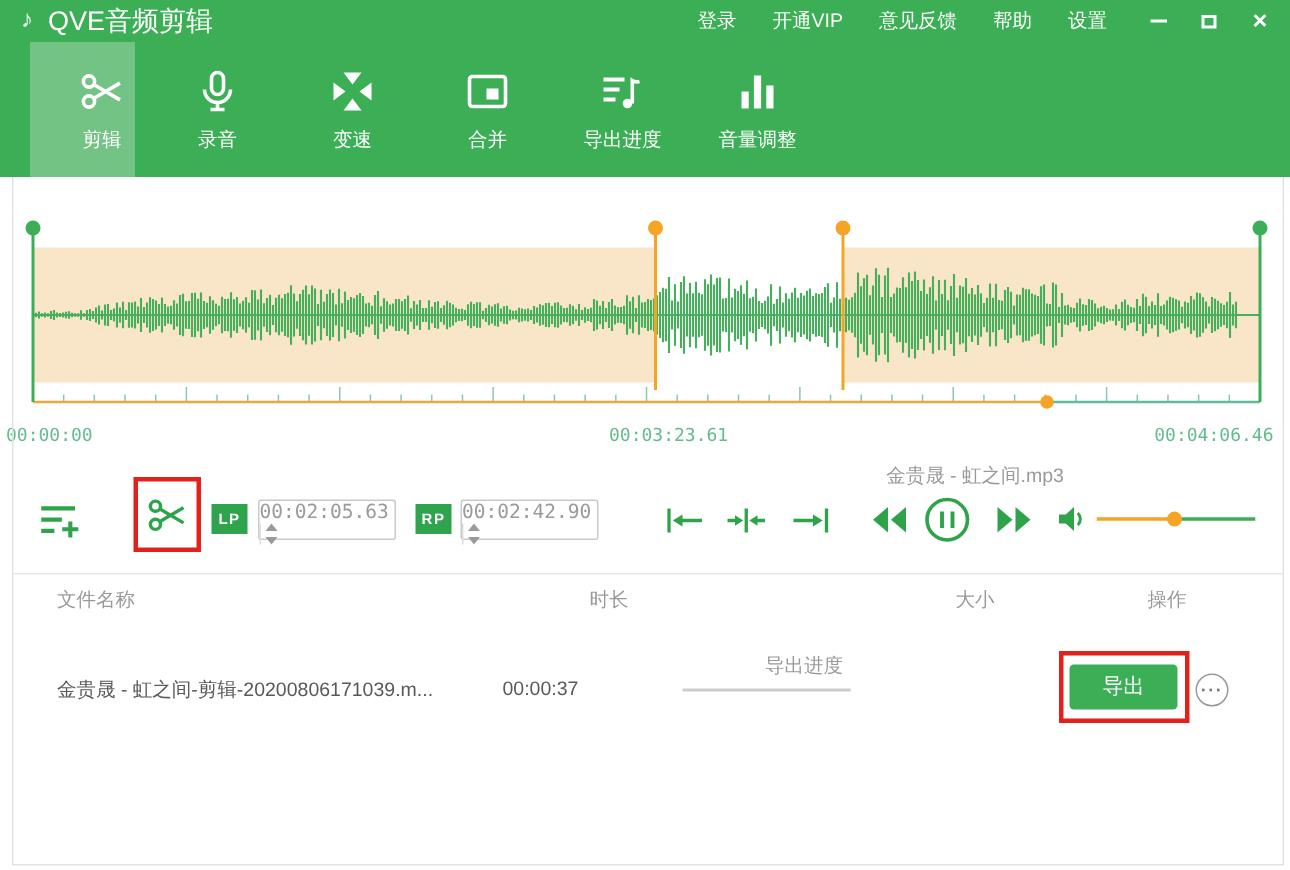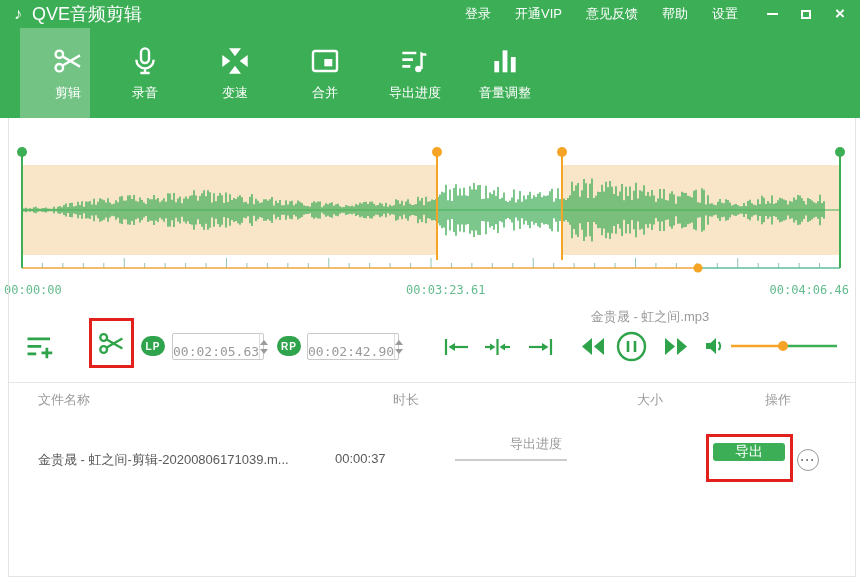--- a/index.html
+++ b/index.html
@@ -47,46 +47,46 @@
   }
   .tl-start { left:4px; }
   .tl-current { left:406px; }
   .tl-end { right:11px; }
   .annotation {
     position:absolute; border:3px solid #e2211c; background:transparent; pointer-events:none;
   }
   .badge {
     position:absolute; width:24px; height:20px; background:#2fa44c; color:#fff;
     font-size:10px; font-weight:bold; display:flex; align-items:center; justify-content:center;
-    border-radius:10px; letter-spacing:1px; cursor:pointer;
+    border-radius:0; letter-spacing:1px; cursor:pointer;
   }
   .time-input {
     position:absolute; width:92px; height:27px; border:1px solid #c9c9c9; background:#fff;
-    display:flex; align-items:flex-end; border-radius:2px;
+    display:flex; align-items:flex-start; border-radius:2px;flex-direction:column;
   }
   .time-input .val {
     flex:1; font-size:13px; color:#9a9a9a; text-align:center;
     font-family:"DejaVu Sans Mono","Liberation Mono",monospace;
   }
   .time-input .spin {
     width:15px; height:100%; border-left:1px solid #ddd; display:flex; flex-direction:column;
     align-items:center; justify-content:center; gap:4px; cursor:pointer;
   }
   .spin .up { width:0; height:0; border-left:4px solid transparent; border-right:4px solid transparent; border-bottom:5px solid #9a9a9a; }
   .spin .dn { width:0; height:0; border-left:4px solid transparent; border-right:4px solid transparent; border-top:5px solid #9a9a9a; }
   .now-playing { position:absolute; top:308px; left:520px; width:260px; text-align:center; font-size:13px; color:#9a9a9a; }
   .icon-btn { position:absolute; cursor:pointer; }
   .icon-btn svg { display:block; }
   
   .divider { position:absolute; background:#e6e6e6; }
   .th { position:absolute; top:391px; font-size:13px; color:#9a9a9a; }
   .row-text { position:absolute; top:451px; font-size:13px; color:#595959; }
   .progress-line { position:absolute; top:459px; left:455px; width:112px; height:2px; background:#cccccc; }
   .export-btn {
-    position:absolute; top:443px; left:713px; width:72px; height:18px;
+    position:absolute; top:443px; left:713px; width:72px; height:30px;
     background:#3cae56; color:#fff; font-size:14px; border:none; border-radius:3px;
     display:flex; align-items:center; justify-content:center; cursor:pointer;
   }
   .more-btn {
     position:absolute; top:449px; left:797px; width:22px; height:22px; border-radius:50%;
     border:1px solid #999; color:#777; font-size:12px; font-weight:bold; letter-spacing:1px;
     display:flex; align-items:center; justify-content:center; cursor:pointer;
   }
   .edge-left { position:absolute; left:8px; top:118px; width:1px; height:459px; background:#e3e3e3; }
   .edge-right { position:absolute; left:855px; top:118px; width:1px; height:459px; background:#e3e3e3; }

